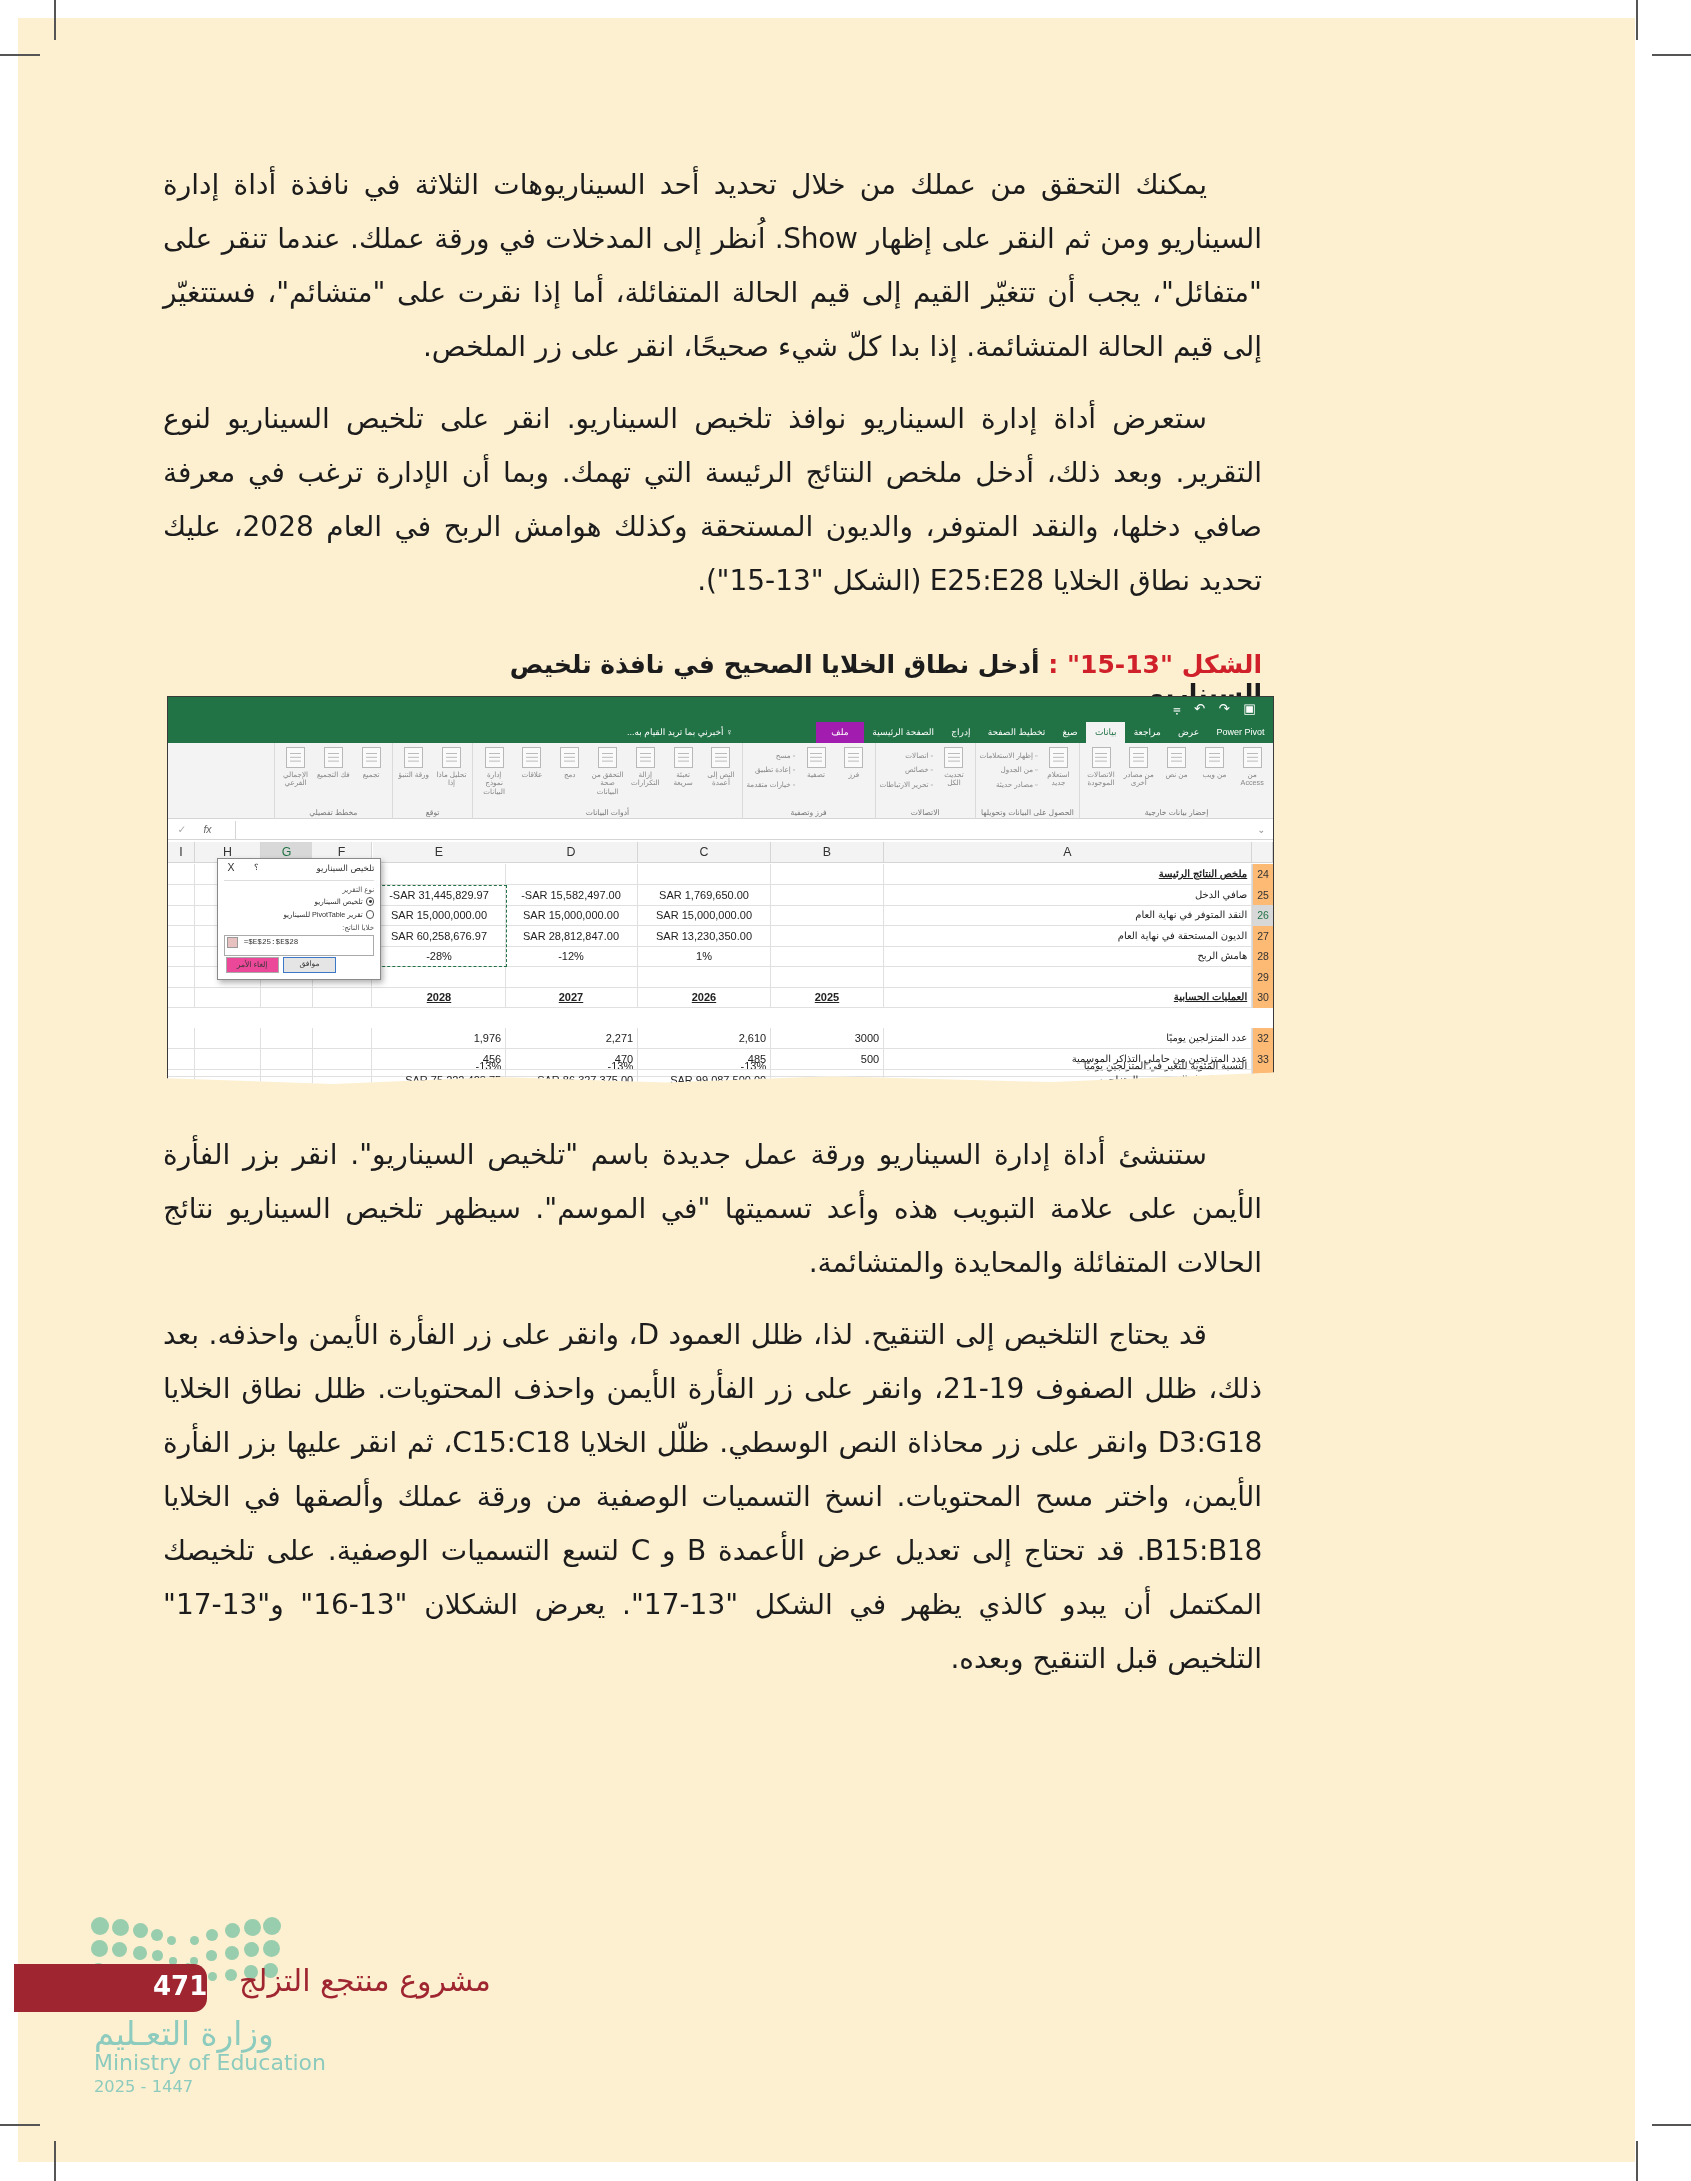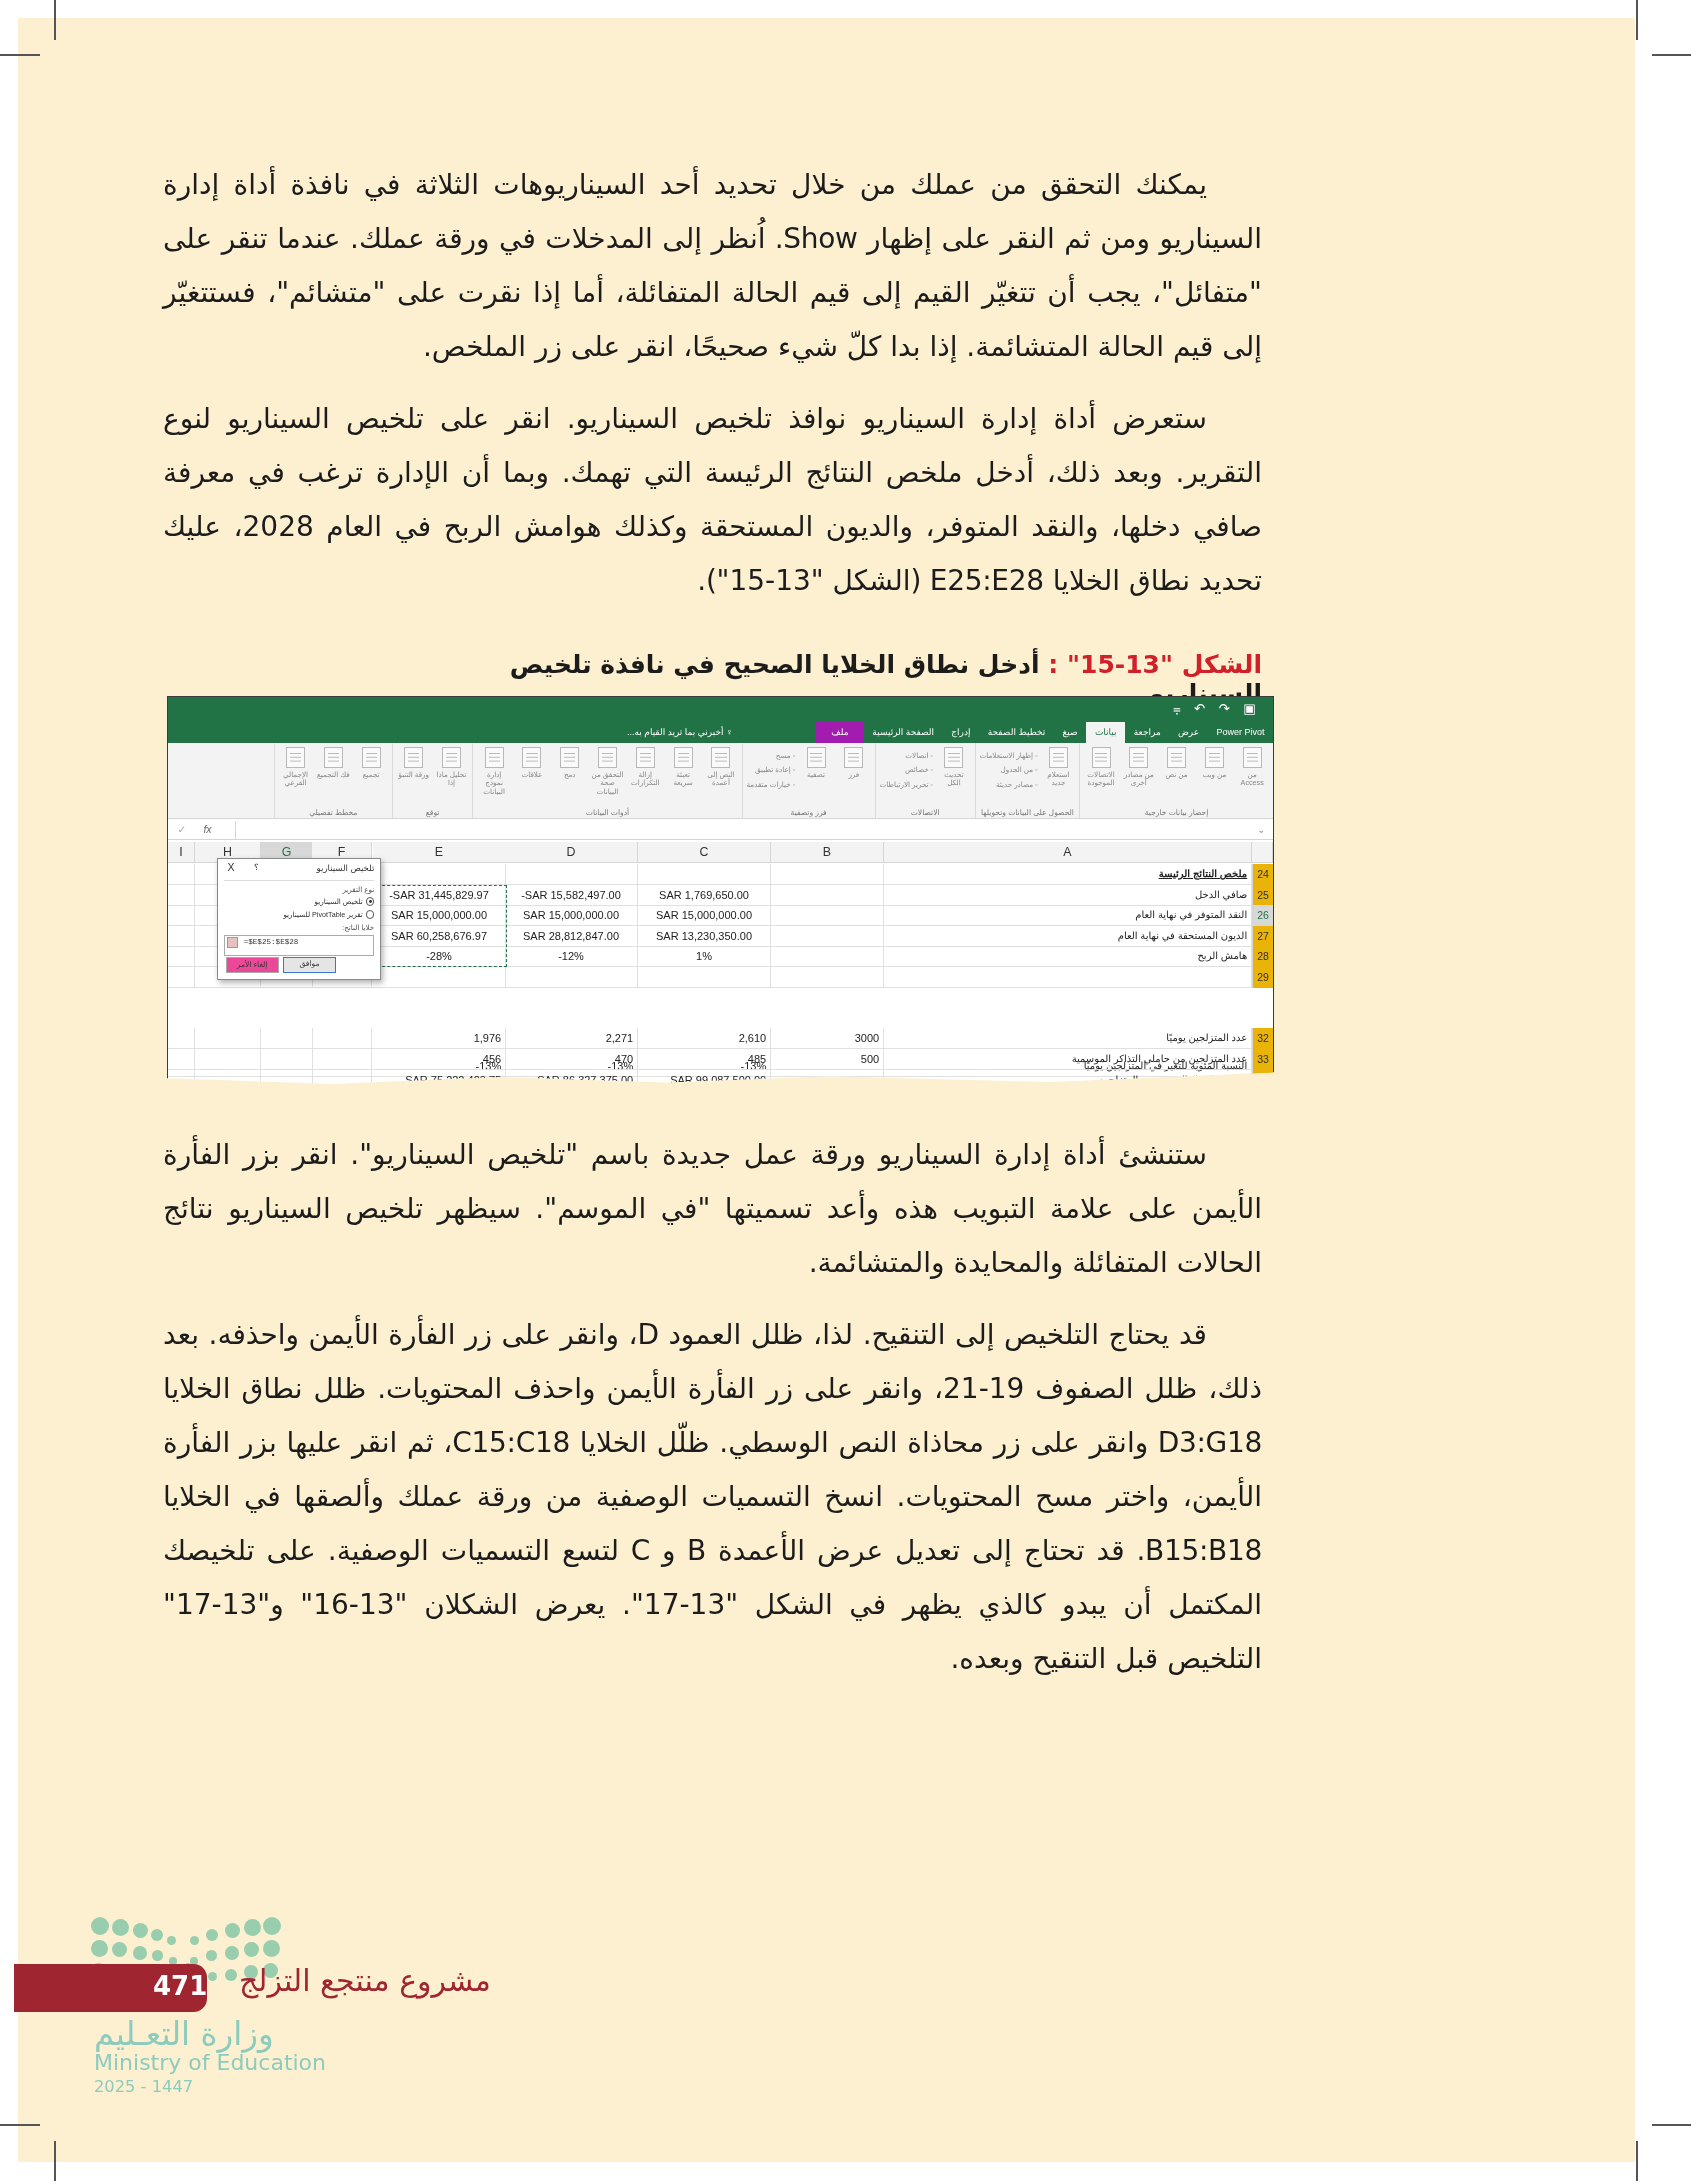--- a/index.html
+++ b/index.html
@@ -59,21 +59,21 @@
 
   .xl-grid { position: absolute; left: 0; top: 145px; width: 100%; height: 249px; }
   .xl-colhdr { position: absolute; top: 0; height: 21px; background: #f3f3f3; border-right: 1px solid #d5d5d5; border-bottom: 1px solid #d5d5d5; font-size: 12.4px; text-align: center; line-height: 21px; color: #333; }
   .xl-colhdr.sel { background: #d8d8d8; border-bottom: 1.9px solid #217346; color: #217346; }
   .xl-row { position: absolute; left: 0; width: 100%; height: 20.6px; border-bottom: 1px solid #e0e0e0; }
   .xl-cell { position: absolute; top: 0; height: 20.6px; line-height: 20.6px; font-size: 11px; color: #222; border-right: 1px solid #e0e0e0; white-space: nowrap; overflow: hidden; padding: 0 3.8px; }
   .xl-cell.r { text-align: right; }
   .xl-cell.c { text-align: center; }
   .xl-cell.rtl { direction: rtl; text-align: right; font-size: 10px; }
   .xl-cell.u { text-decoration: underline; font-weight: bold; }
-  .xl-rownum { position: absolute; right: 0; top: 0; width: 21px; height: 20.6px; line-height: 20.6px; background: #eab308; border-left: 1px solid #d5d5d5; font-size: 10.5px; color: #333; text-align: center; }
+  .xl-rownum { position: absolute; right: 0; top: 0; width: 21px; height: 20.6px; line-height: 20.6px; background: #fdba74; border-left: 1px solid #d5d5d5; font-size: 10.5px; color: #333; text-align: center; }
   .xl-rownum.sel { background: #d8d8d8; color: #217346; }
   .marquee { position: absolute; border: 1.9px dashed #217346; pointer-events: none; }
 
   
   .dialog {
     position: absolute; left: 49px; top: 161px; width: 164px; height: 122px;
     background: #fff; border: 1px solid #8a8a8a; box-shadow: 1.9px 2.9px 5.7px rgba(0,0,0,0.3);
     direction: rtl; font-size: 7.6px; color: #333;
   }
   .dlg-title { position: absolute; right: 5.7px; top: 3.8px; font-size: 8.6px; }
@@ -357,20 +357,32 @@
         <div class="xl-cell" style="left: 0px; width: 27px;"></div>
         <div class="xl-cell" style="left: 27px; width: 66px;"></div>
         <div class="xl-cell" style="left: 93px; width: 52px;"></div>
         <div class="xl-cell" style="left: 144px; width: 60px;"></div>
         <div class="xl-cell r" style="left: 205px; width: 133px;"></div>
         <div class="xl-cell r" style="left: 337px; width: 133px;"></div>
         <div class="xl-cell r" style="left: 470px; width: 133px;"></div>
         <div class="xl-cell r" style="left: 603px; width: 113px;"></div>
         <div class="xl-cell rtl" style="left: 716px; width: 368px;"></div>
         <div class="xl-rownum">29</div>
+      </div>
+      <div class="xl-row" style="top: 145px;">
+        <div class="xl-cell" style="left: 0px; width: 27px;"></div>
+        <div class="xl-cell" style="left: 27px; width: 66px;"></div>
+        <div class="xl-cell" style="left: 93px; width: 52px;"></div>
+        <div class="xl-cell" style="left: 144px; width: 60px;"></div>
+        <div class="xl-cell c u" style="left: 205px; width: 133px;">2028</div>
+        <div class="xl-cell c u" style="left: 337px; width: 133px;">2027</div>
+        <div class="xl-cell c u" style="left: 470px; width: 133px;">2026</div>
+        <div class="xl-cell c u" style="left: 603px; width: 113px;">2025</div>
+        <div class="xl-cell rtl u" style="left: 716px; width: 368px;">العمليات الحسابية</div>
+        <div class="xl-rownum">30</div>
       </div>
       <div class="xl-row" style="top: 166px; margin-top: 48px;">
         <div class="xl-cell" style="left: 0px; width: 27px;"></div>
         <div class="xl-cell" style="left: 27px; width: 66px;"></div>
         <div class="xl-cell" style="left: 93px; width: 52px;"></div>
         <div class="xl-cell" style="left: 144px; width: 60px;"></div>
         <div class="xl-cell r" style="left: 205px; width: 133px;">-13%</div>
         <div class="xl-cell r" style="left: 337px; width: 133px;">-13%</div>
         <div class="xl-cell r" style="left: 470px; width: 133px;">-13%</div>
         <div class="xl-cell r" style="left: 603px; width: 113px;"></div>

